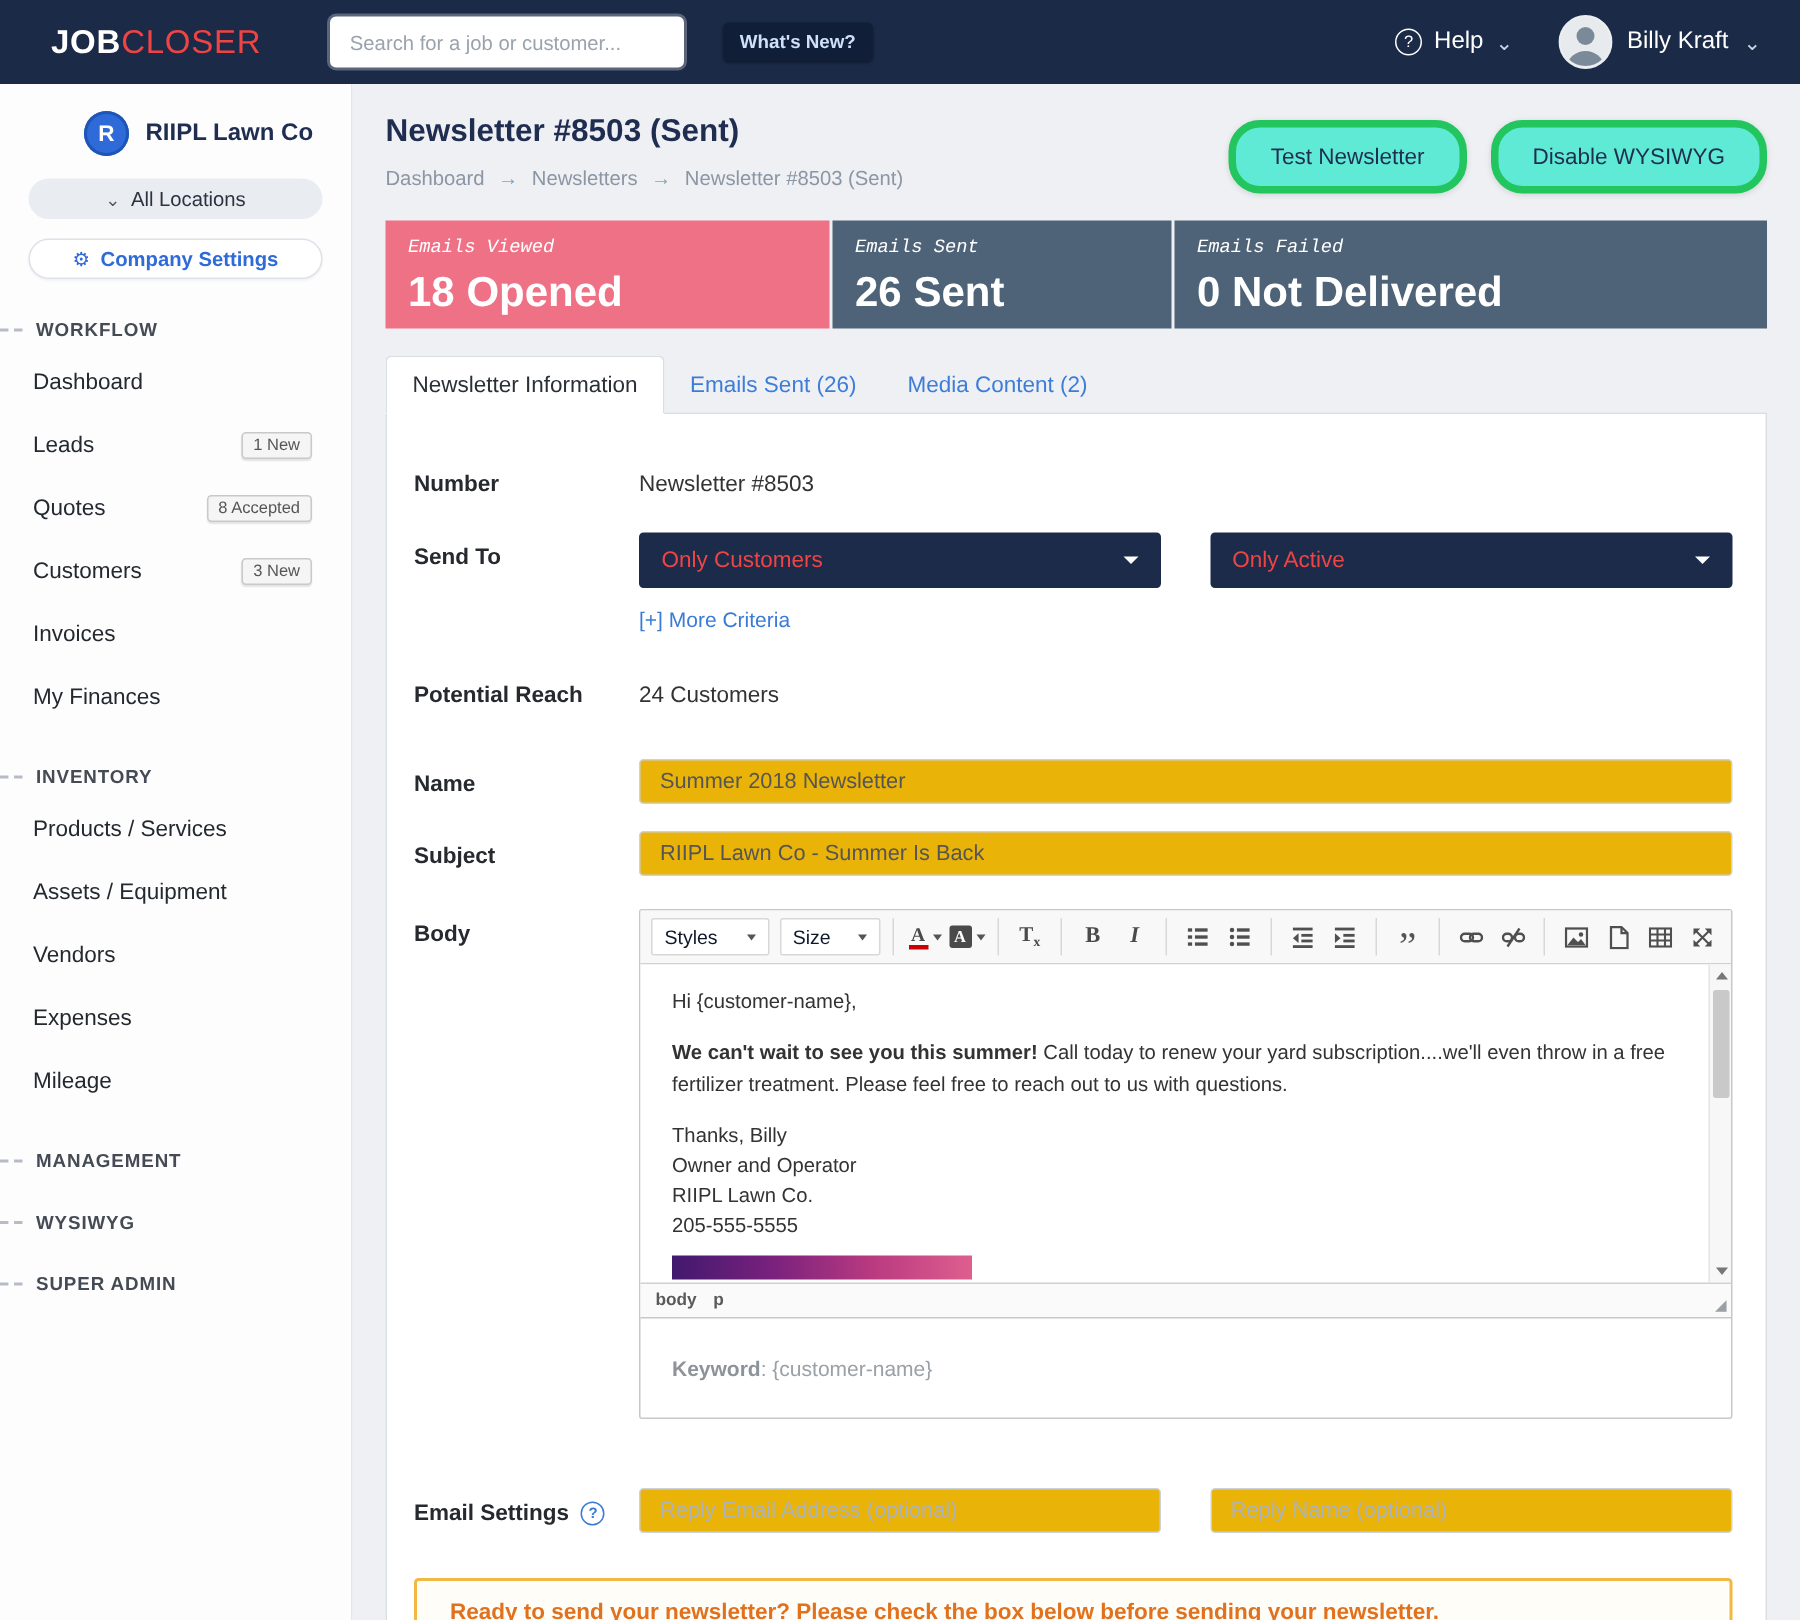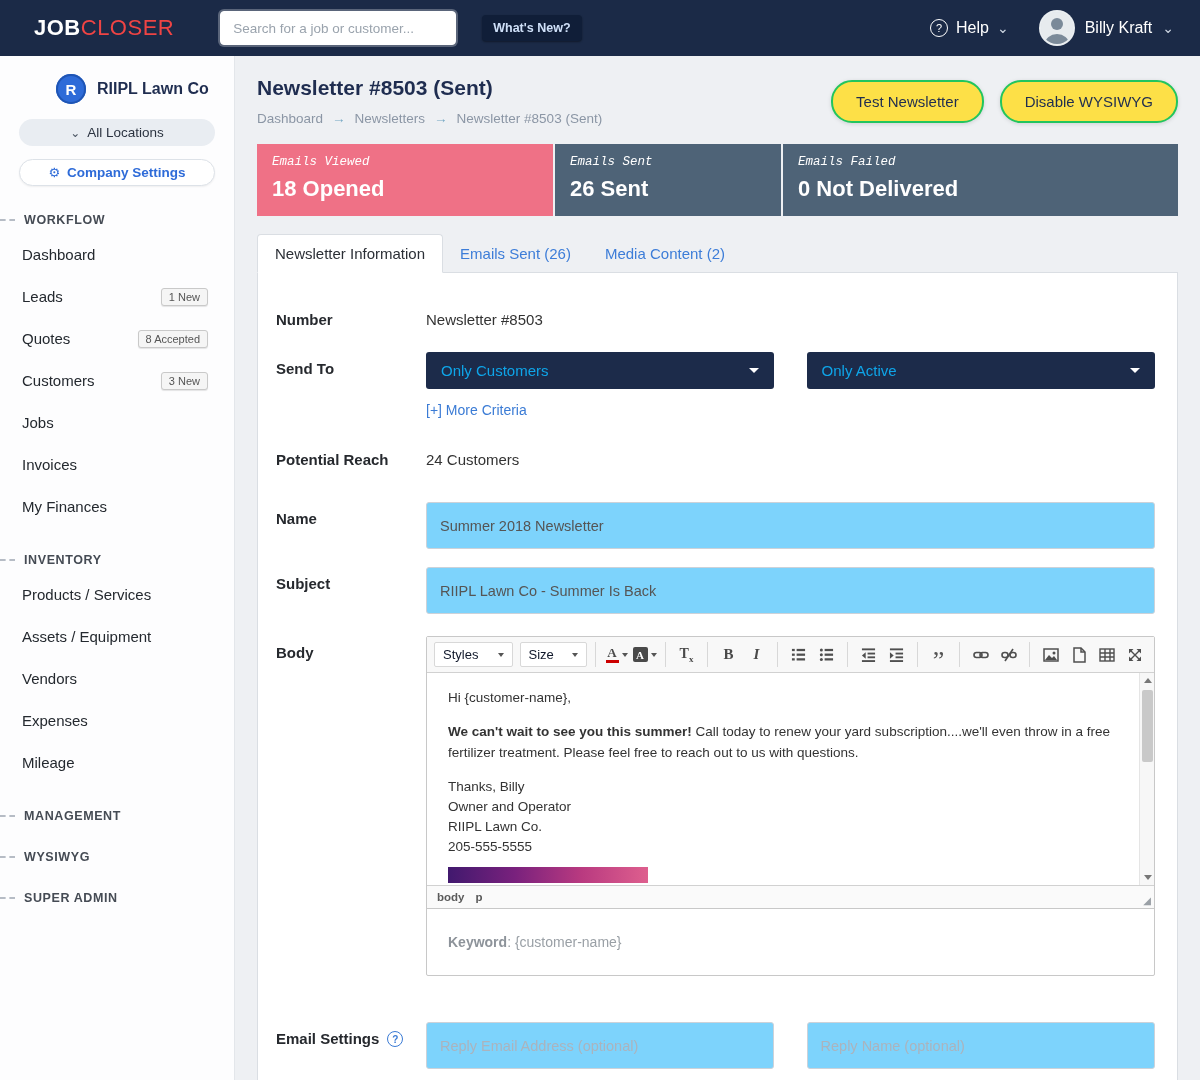--- a/index.html
+++ b/index.html
@@ -39,48 +39,48 @@
   .badge { position:absolute; right:26px; top:50%; transform:translateY(-50%); font-size:11px; color:#555; background:#f5f5f5; border:1px solid #c9c9c9; border-radius:3px; padding:2px 7px; box-shadow:0 1px 1px rgba(0,0,0,.1); white-space:nowrap; }
 
   
   .main { flex:1; overflow:hidden; }
   .page-head { display:flex; justify-content:space-between; align-items:flex-start; padding:20px 22px 12px 22px; }
   .page-title { color:#1f2d50; font-size:21px; font-weight:700; }
   .breadcrumb { margin-top:11px; font-size:13.5px; color:#8b96a5; display:flex; gap:9px; align-items:center; }
   .crumb { cursor:pointer; }
   .crumb-arrow { color:#74a7c4; }
   .head-buttons { display:flex; gap:16px; padding-top:4px; }
-  .btn-pill { background:#fde047; border:2px solid #22c55e; border-radius:21px; padding:11px 23px; font-size:15px; color:#1f2d50; box-shadow:0 1px 4px rgba(0,0,0,.13); cursor:pointer; font-family:inherit; }
+  .btn-pill { background:#5eead4; border:5px solid #22c55e; border-radius:21px; padding:11px 23px; font-size:15px; color:#1f2d50; box-shadow:0 1px 4px rgba(0,0,0,.13); cursor:pointer; font-family:inherit; }
 
   .stats { display:flex; gap:2px; margin:6px 22px 18px 22px; }
   .stat { height:72px; padding:11px 15px; color:#fff; }
   .stat-1 { flex:0 0 296px; }
   .stat-2 { flex:0 0 226px; }
   .stat-3 { flex:1; }
   .stat-label { font-size:12.5px; font-style:italic;font-family:Liberation Mono, monospace; }
-  .stat-value { font-size:22px; font-weight:700; margin-top:7px; }
+  .stat-value { font-size:28px; font-weight:700; margin-top:7px; }
 
   .tabs { display:flex; margin:0 22px; position:relative; z-index:2; align-items:flex-end; }
   .tab { padding:10px 17px; font-size:15px; border-radius:4px 4px 0 0; cursor:pointer; }
   .tab-active { background:#fff; border:1px solid #dadee3; border-bottom:1px solid #fff; margin-bottom:-1px; color:#2b2f36; }
   .tab-inactive { color:#3d7dd8; }
 
   .panel { background:#fff; border:1px solid #dadee3; margin:0 22px; padding:30px 22px 40px 18px; min-height:840px; }
 
   .frow { display:flex; }
   .flabel { flex:0 0 150px; font-weight:700; font-size:15px; color:#26292e; padding-top:8px; }
   .fctl { flex:1; min-width:0; }
   .fvalue { font-size:15px; color:#333; padding-top:8px; }
 
   .dd-row, .reply-row { display:flex; justify-content:space-between; }
-  .dd { width:47.8%; height:37px; background:#1c2b4a; color:#0ea5e9; border-radius:3px; display:flex; align-items:center; justify-content:space-between; padding:0 15px; font-size:15px; cursor:pointer; }
+  .dd { width:47.8%; height:37px; background:#1c2b4a; color:#ef4444; border-radius:3px; display:flex; align-items:center; justify-content:space-between; padding:0 15px; font-size:15px; cursor:pointer; }
   .dd-caret { width:0; height:0; border-left:5px solid transparent; border-right:5px solid transparent; border-top:5px solid #fff; }
   .link { color:#3a7bd5; font-size:14px; margin-top:13px; display:inline-block; cursor:pointer; text-decoration:none; }
 
-  .text-input { width:100%; height:47px; border:1px solid #ccd2d9; border-radius:3px; padding:0 13px; font-size:14.5px; color:#555; font-family:inherit; outline:none; background:#7dd3fc; }
+  .text-input { width:100%; height:30px; border:1px solid #ccd2d9; border-radius:3px; padding:0 13px; font-size:14.5px; color:#555; font-family:inherit; outline:none; background:#eab308; }
   .text-input::placeholder { color:#abb3bd; }
   .reply-input { width:47.8%; }
 
   .mb24 { margin-bottom:24px; } .mb34 { margin-bottom:34px; } .mb18 { margin-bottom:18px; } .mb22 { margin-bottom:22px; }
 
   
   .editor { border:1px solid #c8c8c8; border-radius:2px; background:#fff; }
   .ed-toolbar { background:#f8f8f8; border-bottom:1px solid #d1d1d1; display:flex; align-items:center; padding:5px 7px; gap:3px; }
   .ed-dd { display:flex; align-items:center; justify-content:space-between; border:1px solid #d8d8d8; background:#fff; padding:4px 8px; font-size:13px; color:#0f172a; border-radius:2px; cursor:pointer; }
   .ed-dd-styles { width:84px; }
@@ -174,21 +174,20 @@
 
       <nav class="nav">
         <div class="section-head">
           <span class="section-dash"></span>
           <span>WORKFLOW</span>
         </div>
         <div class="nav-item"><span>Dashboard</span></div>
         <div class="nav-item"><span>Leads</span><span class="badge">1 New</span></div>
         <div class="nav-item"><span>Quotes</span><span class="badge">8 Accepted</span></div>
         <div class="nav-item"><span>Customers</span><span class="badge">3 New</span></div>
-        <div class="nav-item"><span>Jobs</span></div>
         <div class="nav-item"><span>Invoices</span></div>
         <div class="nav-item"><span>My Finances</span></div>
 
         <div class="section-head">
           <span class="section-dash"></span>
           <span>INVENTORY</span>
         </div>
         <div class="nav-item"><span>Products / Services</span></div>
         <div class="nav-item"><span>Assets / Equipment</span></div>
         <div class="nav-item"><span>Vendors</span></div>

